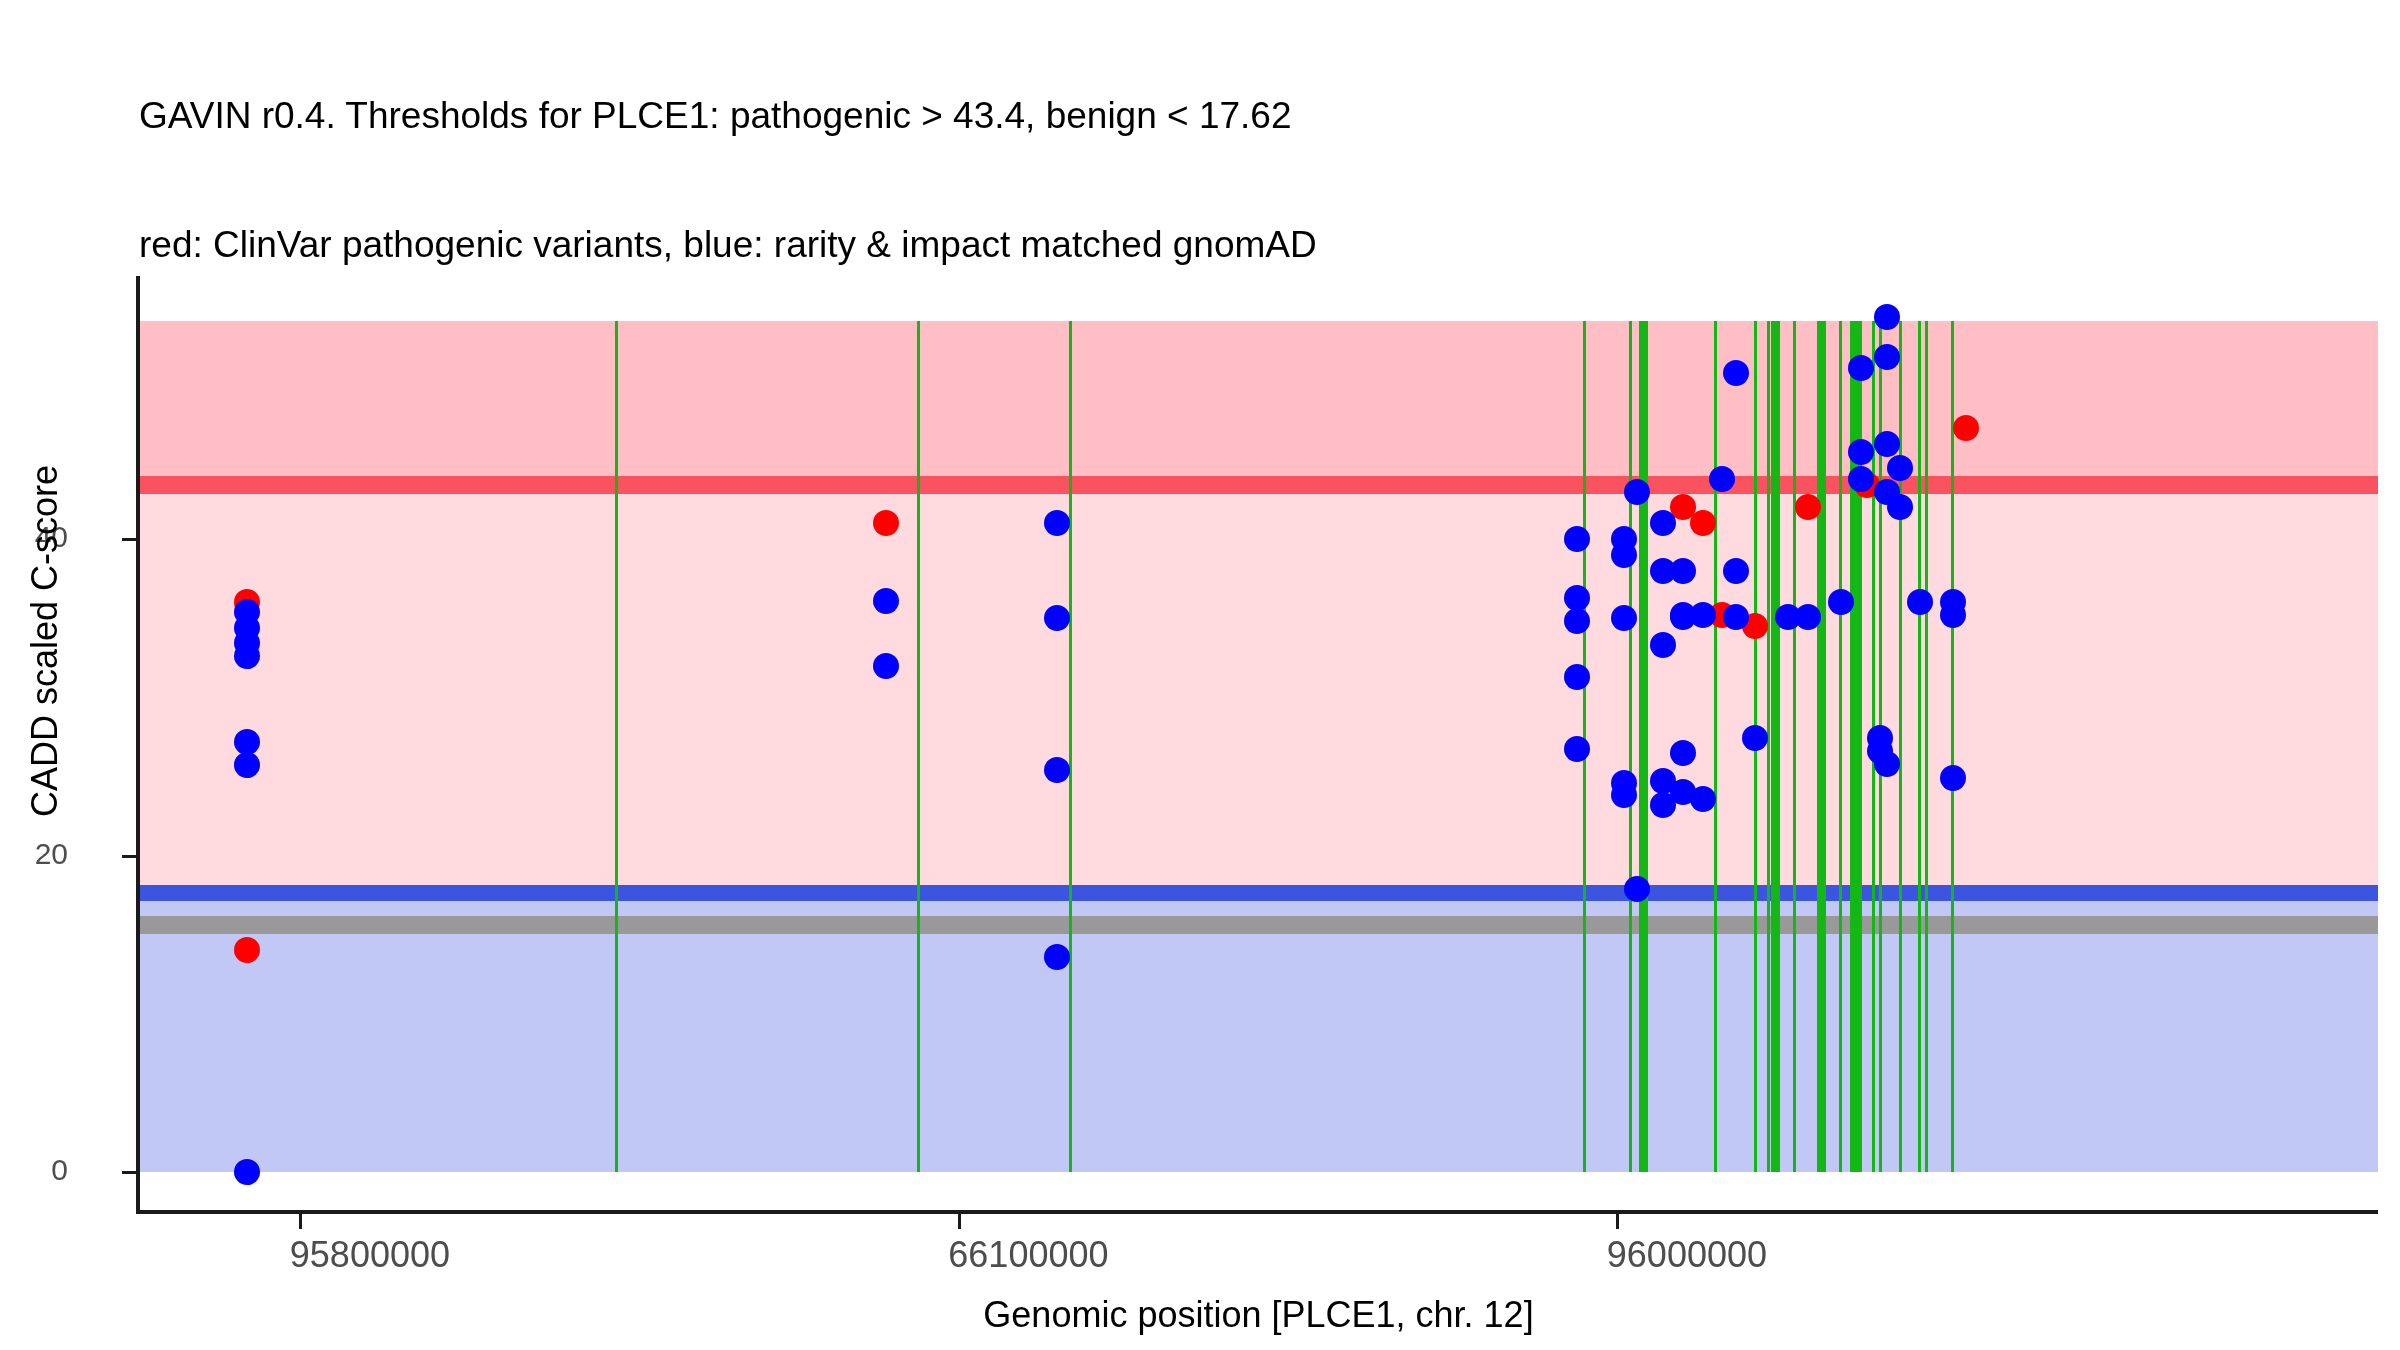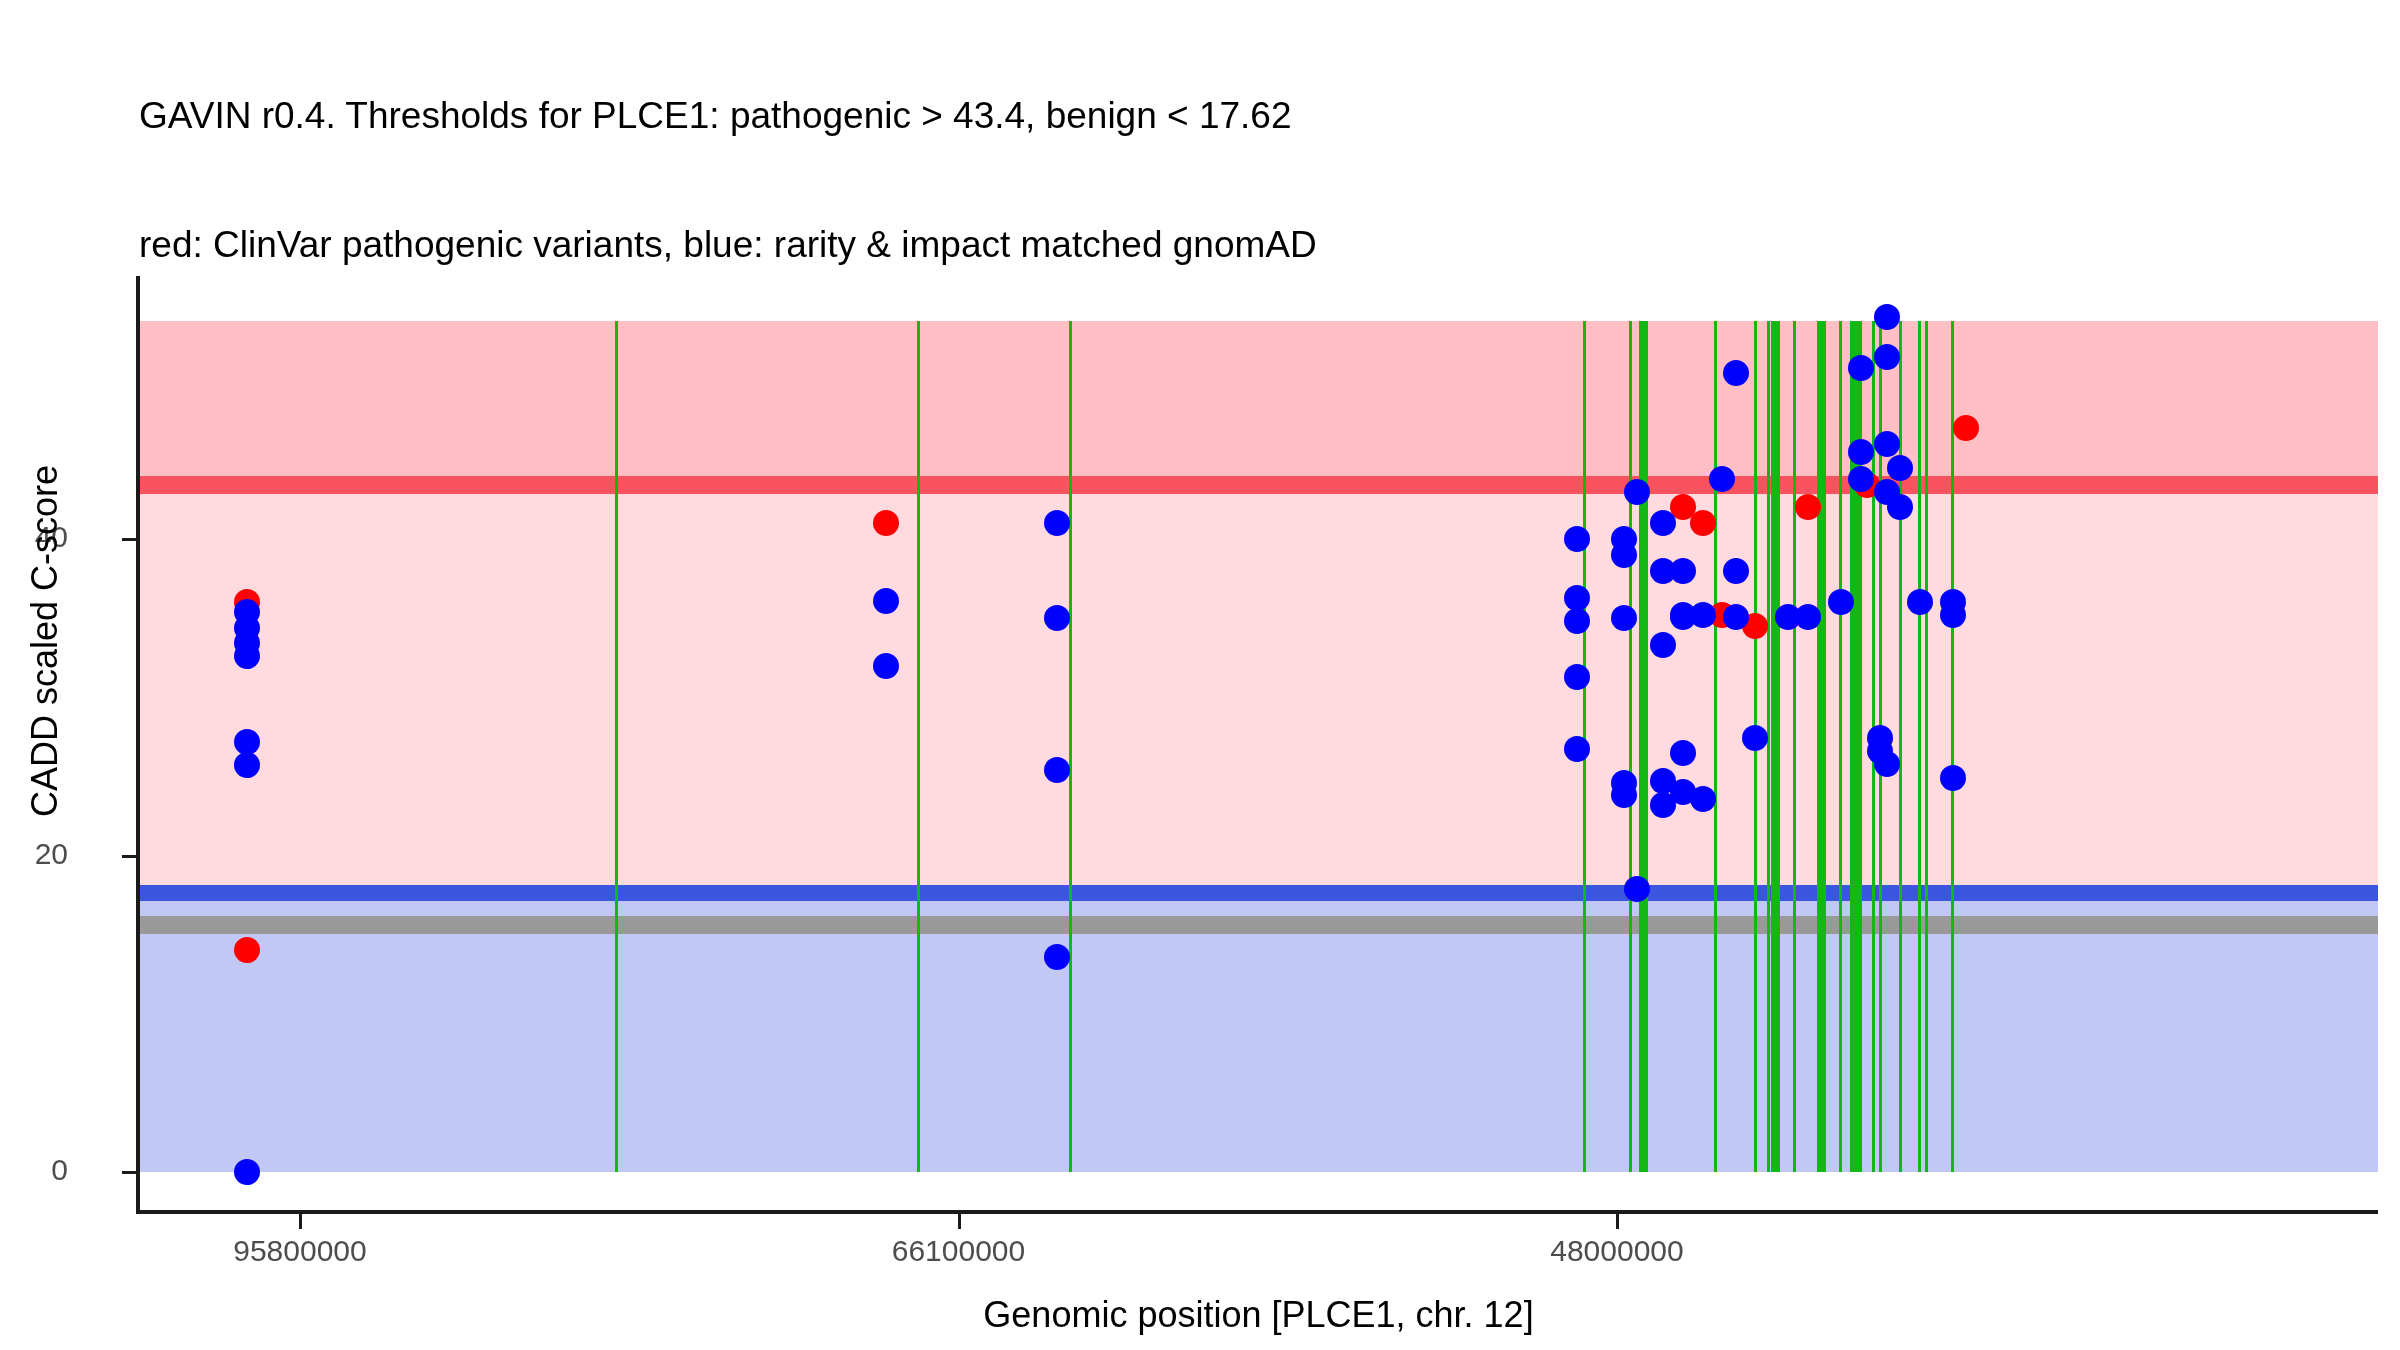--- a/index.html
+++ b/index.html
@@ -21,22 +21,22 @@
   .pt.red{background:#ff0000;}
   .pt.blue{background:#0000ff;}
 
   
   #axis-left{position:absolute;left:136px;top:276px;width:4px;height:936px;background:#1a1a1a;}
   #axis-bottom{position:absolute;left:136px;top:1210px;width:2242px;height:4px;background:#1a1a1a;}
   .ytick{position:absolute;width:14px;height:3px;background:#1a1a1a;left:122px;}
   .ytlabel{position:absolute;right:2332px;font-size:30px;color:#4d4d4d;
            text-align:right;width:200px;}
   .xtick{position:absolute;top:1214px;width:3px;height:15px;background:#1a1a1a;}
-  .xtlabel{position:absolute;top:1234px;font-size:30px;color:#4d4d4d;
-           text-align:center;width:300px;}
+  .xtlabel{position:absolute;top:1234px;font-size:36px;color:#4d4d4d;
+           text-align:right;width:300px;}
 
   #ylab{position:absolute;left:-355px;top:620px;width:800px;
         transform:rotate(-90deg);font-size:36px;color:#000;text-align:center;}
   #xlab{position:absolute;left:139px;top:1294px;width:2239px;
         font-size:36px;color:#000;text-align:center;}
 </style>
 </head>
 <body>
 
 <div id="root">
@@ -161,19 +161,19 @@
       <div class="ytlabel" style="top: 1153px;">0</div>
       <div class="ytick" style="top: 854.5px;"></div>
       <div class="ytlabel" style="top: 836.5px;">20</div>
       <div class="ytick" style="top: 538px;"></div>
       <div class="ytlabel" style="top: 520px;">40</div>
       <div class="xtick" style="left: 299px;"></div>
       <div class="xtlabel" style="left: 150px;">95800000</div>
       <div class="xtick" style="left: 957.5px;"></div>
       <div class="xtlabel" style="left: 808.5px;">66100000</div>
       <div class="xtick" style="left: 1616px;"></div>
-      <div class="xtlabel" style="left: 1467px;">48000000</div>
+      <div class="xtlabel" style="left: 1467px;">96000000</div>
     </div>
 
   <div id="ylab">CADD scaled C-score</div>
   <div id="xlab">Genomic position [PLCE1, chr. 12]</div>
 
 </div>
 
 </body></html>

